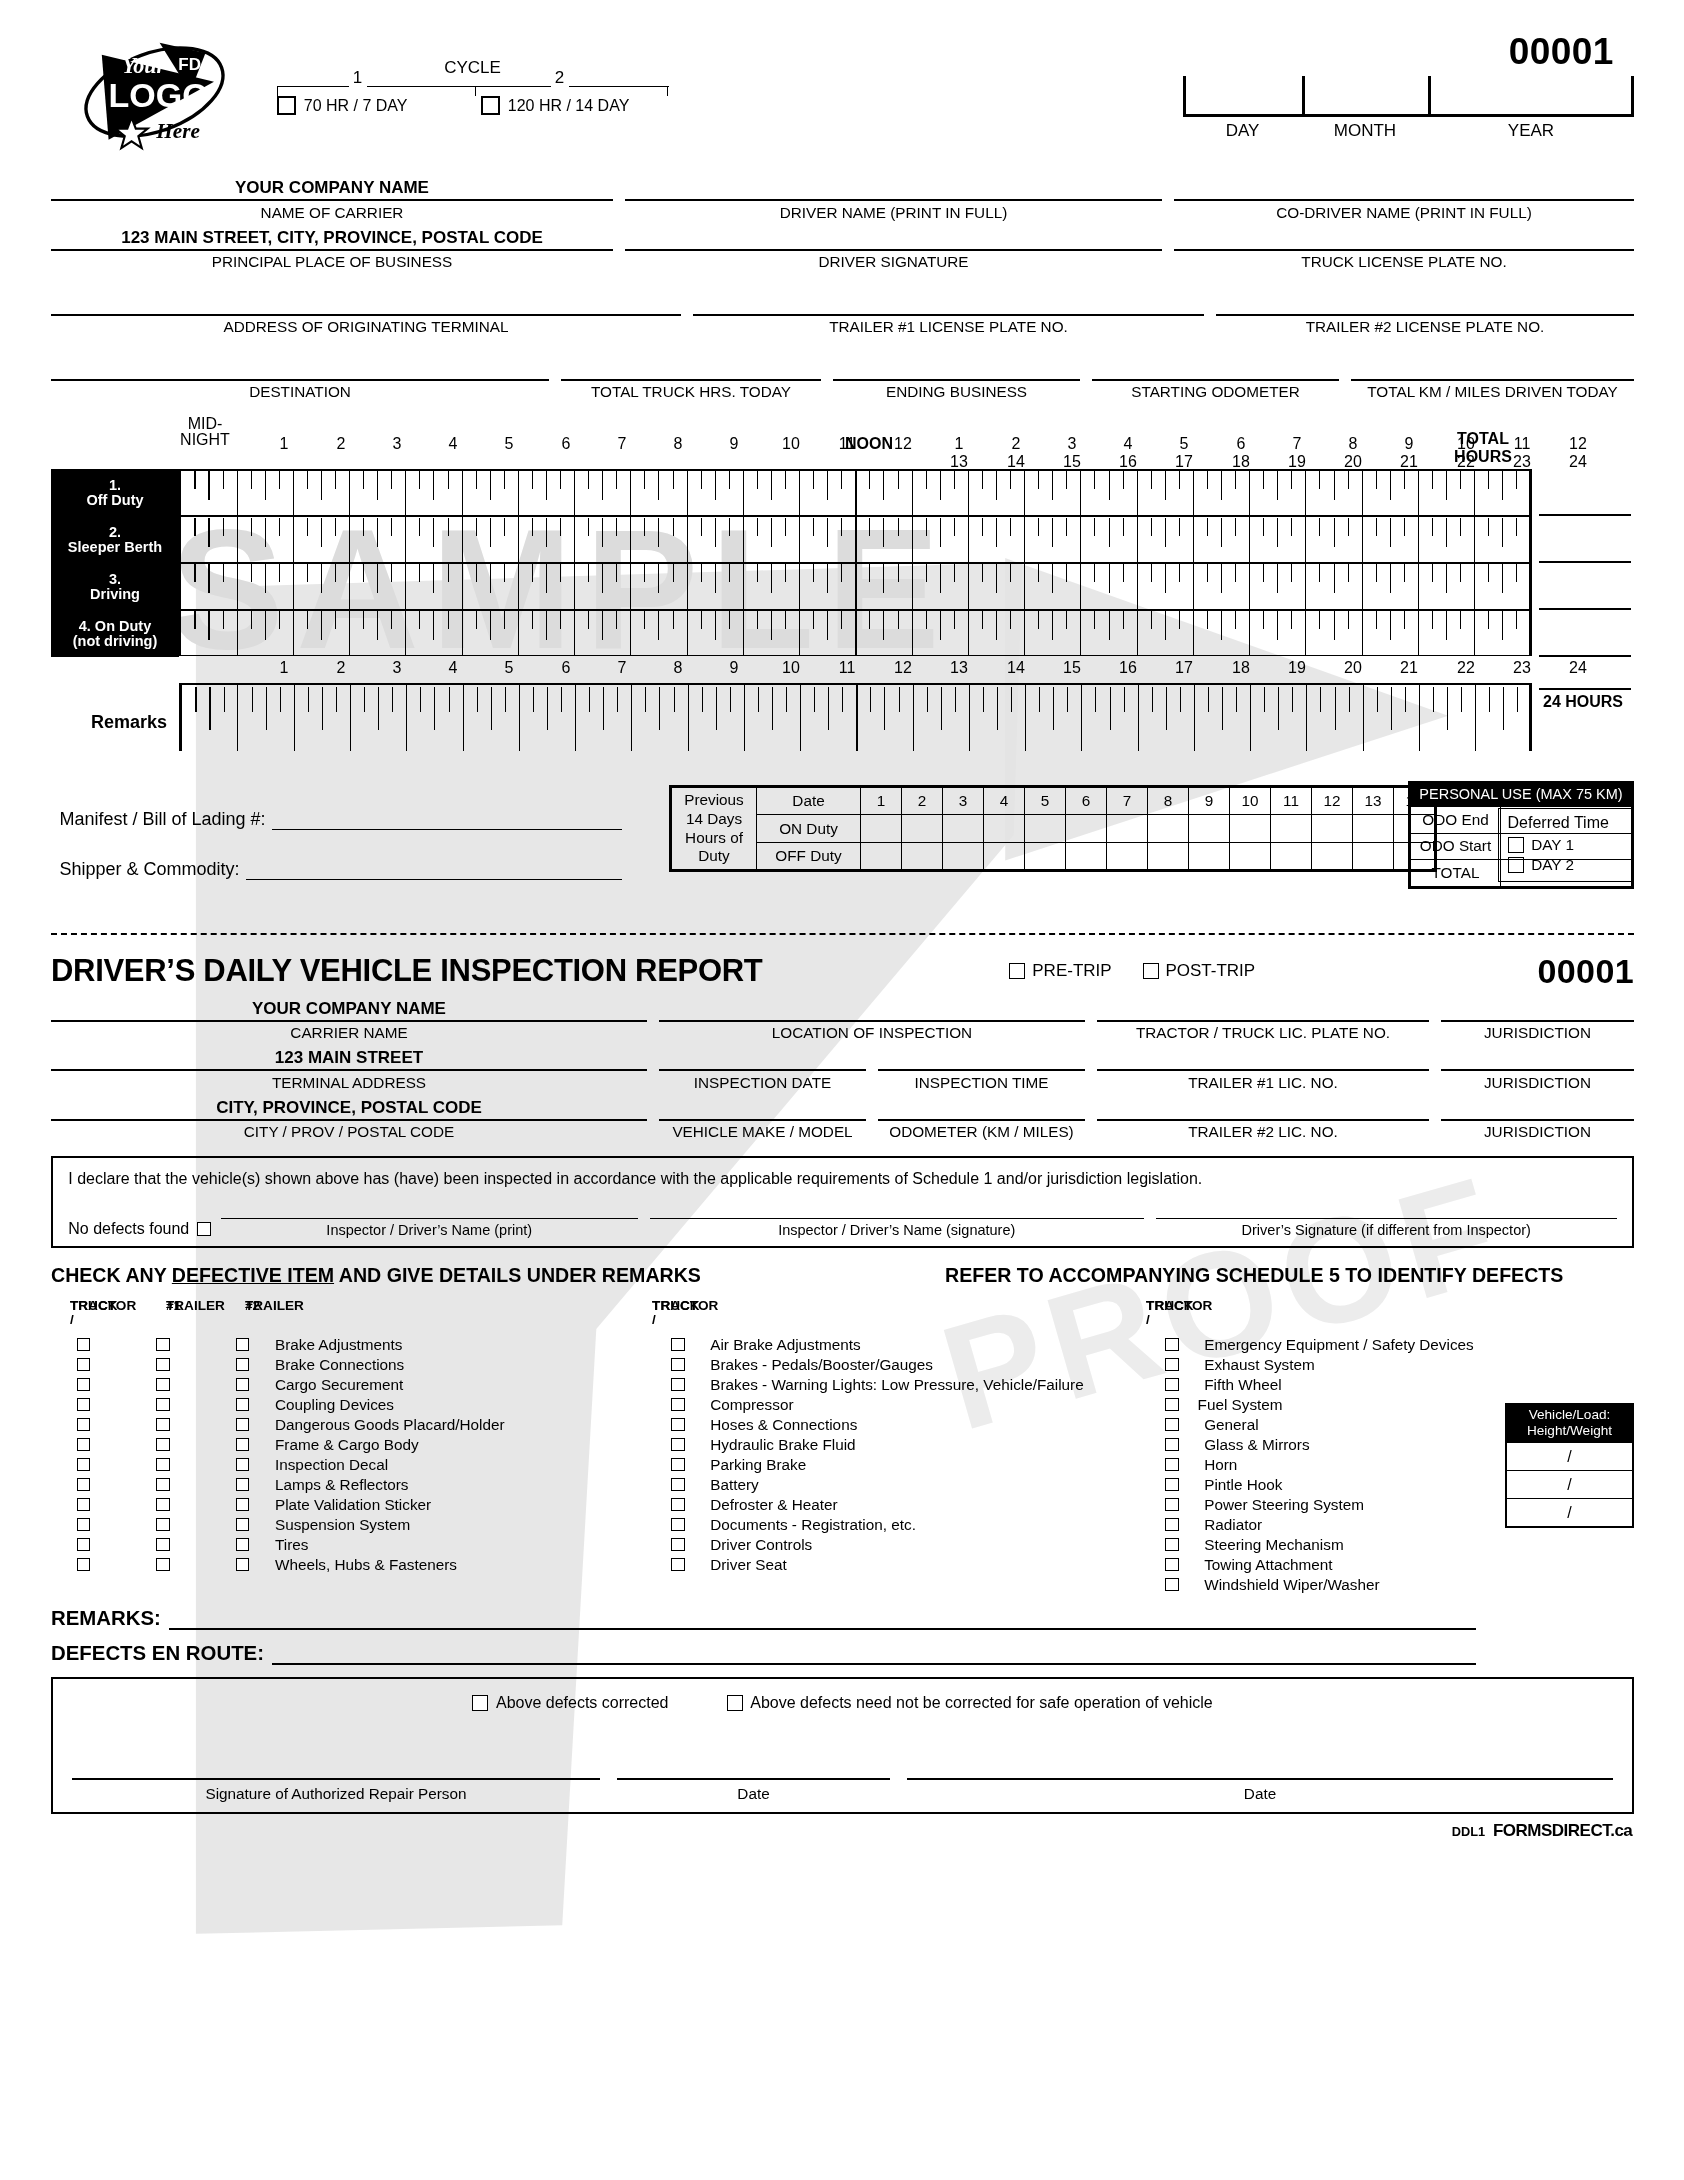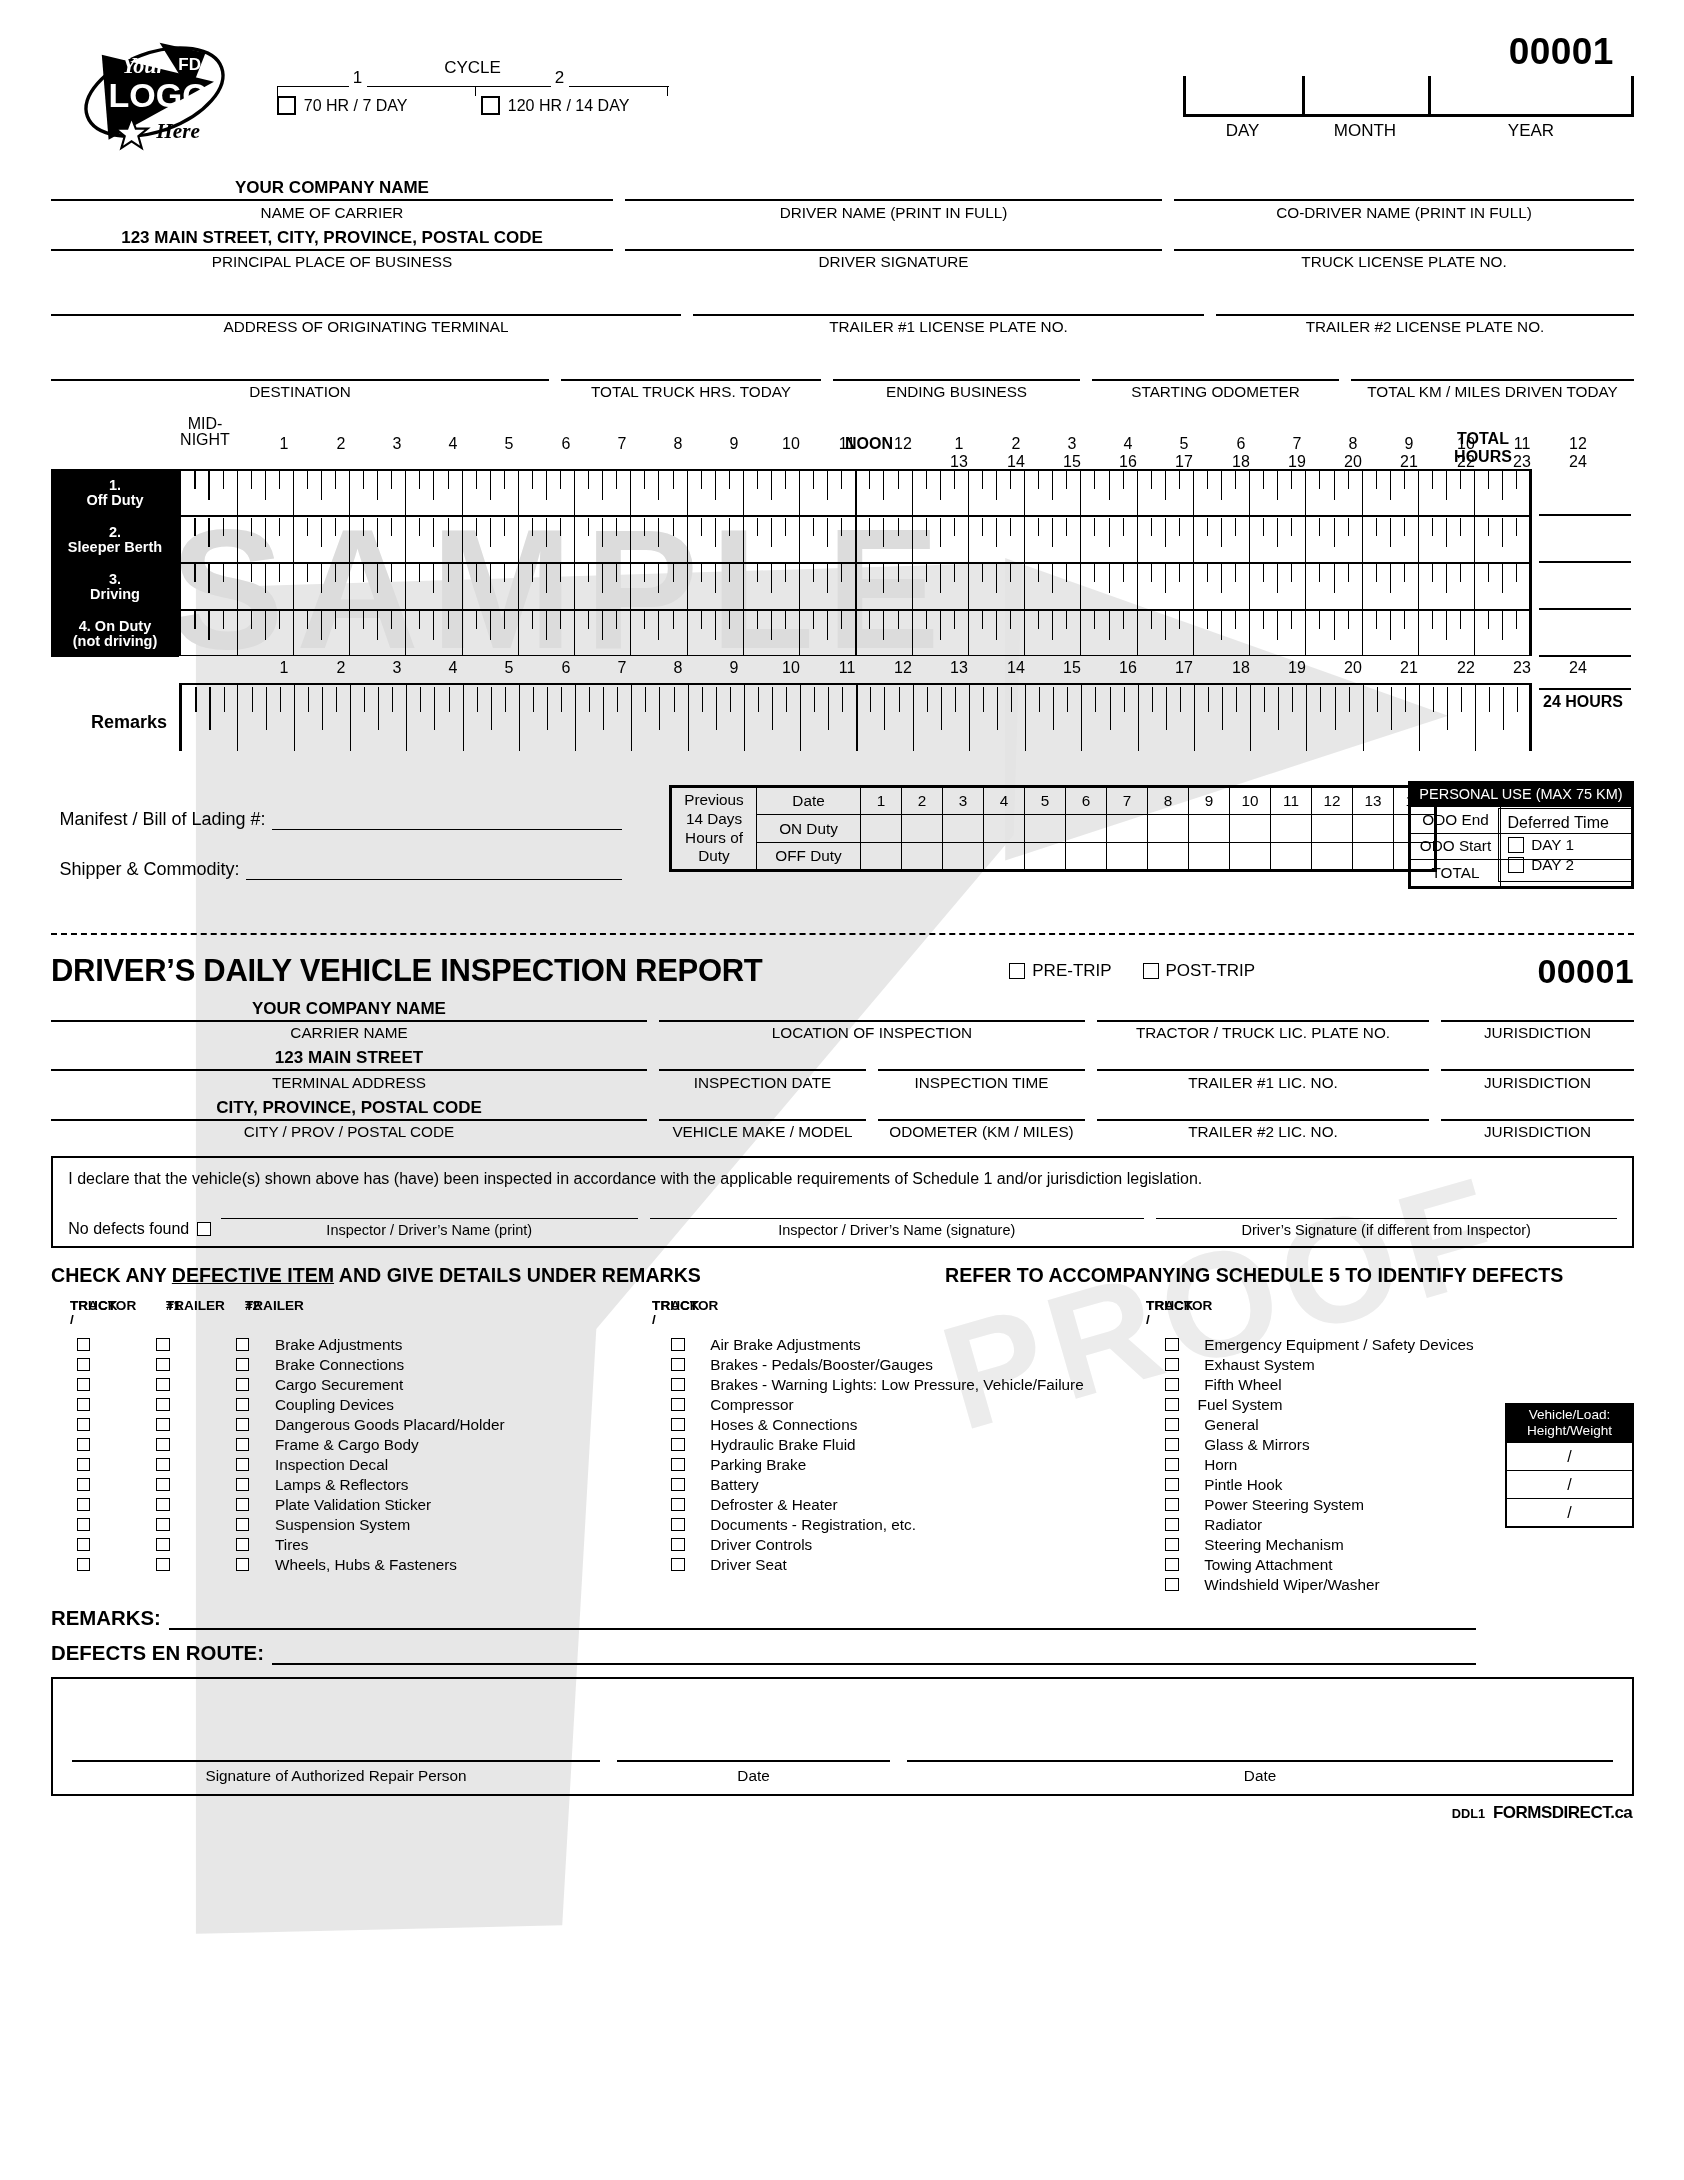--- a/index.html
+++ b/index.html
@@ -1428,20 +1428,30 @@
           <span class="lb">REMARKS:</span>
           <span class="ln"></span>
         </div>
         <div class="el">
           <span class="lb">DEFECTS EN ROUTE:</span>
           <span class="ln"></span>
         </div>
       </div>
 
       <div class="footbox">
+        <div class="fb-checks">
+          <div class="fi">
+            <span class="cbx sm"></span>
+            <span class="lbl">Above defects corrected</span>
+          </div>
+          <div class="fi">
+            <span class="cbx sm"></span>
+            <span class="lbl">Above defects need not be corrected for safe operation of vehicle</span>
+          </div>
+        </div>
         <div class="fb-sigs">
           <div class="s" style="flex:0 0 528px;">
             <div class="ln"></div>
             <div class="cp">Signature of Authorized Repair Person</div>
           </div>
           <div class="s" style="flex:0 0 273px; margin-left:17px;">
             <div class="ln"></div>
             <div class="cp">Date</div>
           </div>
           <div class="s" style="flex:1 1 auto; margin-left:17px;">

